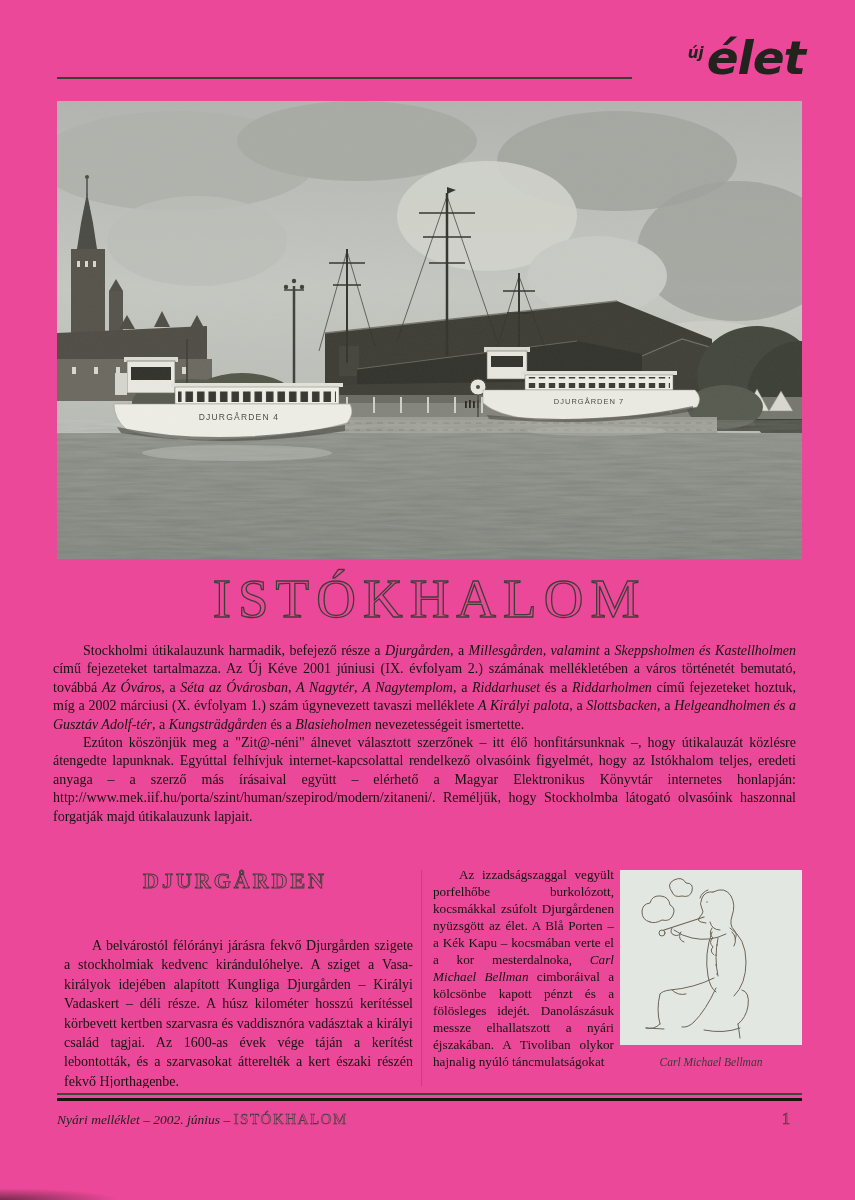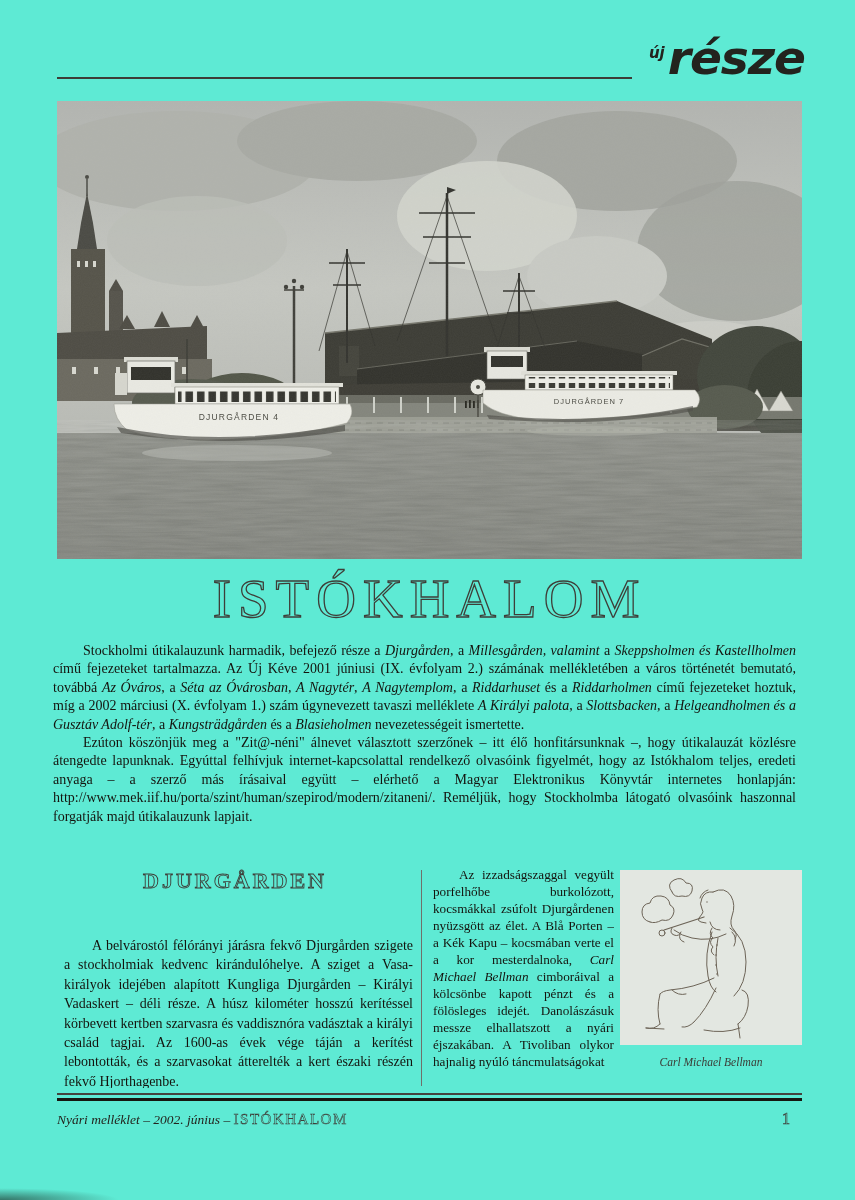--- a/index.html
+++ b/index.html
@@ -1,17 +1,17 @@
 <!DOCTYPE html>
 <html><head>
 <meta charset="utf-8">
 <style>
   html,body{margin:0;padding:0;}
   body{width:855px;height:1200px;overflow:hidden;background:#dfe3de;}
-  #page{position:relative;width:855px;height:1200px;background:#5eead4;overflow:hidden;
+  #page{position:relative;width:855px;height:1200px;background:#ec4899;overflow:hidden;
         font-family:"Liberation Serif",serif;color:#17170f;}
   .abs{position:absolute;}
 
   
   #header-rule{left:57px;top:77px;width:575px;height:2px;background:#3d3d37;}
   #logo{left:600px;top:36px;width:205px;height:58px;display:flex;justify-content:flex-end;
         align-items:flex-start;font-family:"DejaVu Sans",sans-serif;font-style:italic;
         font-weight:bold;color:#23231e;}
   #logo .uj{font-size:15px;margin-top:8px;margin-right:3px;letter-spacing:0;}
   #logo .keve{font-size:47px;line-height:44px;letter-spacing:-1px;}
@@ -64,21 +64,21 @@
      background:radial-gradient(ellipse at 0% 100%,rgba(20,20,14,.55),rgba(20,20,14,0) 70%);}
 </style>
 </head>
 <body>
 
 <div id="page">
 
   <div id="header-rule" class="abs"></div>
   <div id="logo" class="abs">
     <span class="uj">új</span>
-    <span class="keve">része</span>
+    <span class="keve">élet</span>
   </div>
 
   <div id="photo" class="abs">
     <svg viewBox="0 0 745 458">
       <defs>
         <linearGradient id="skyg" x1="0" y1="0" x2="0" y2="1">
           <stop offset="0" stop-color="#b2b4b0"></stop>
             <stop offset="0.55" stop-color="#c5c7c1"></stop>
           <stop offset="1" stop-color="#b8bab4"></stop>
         </linearGradient>

